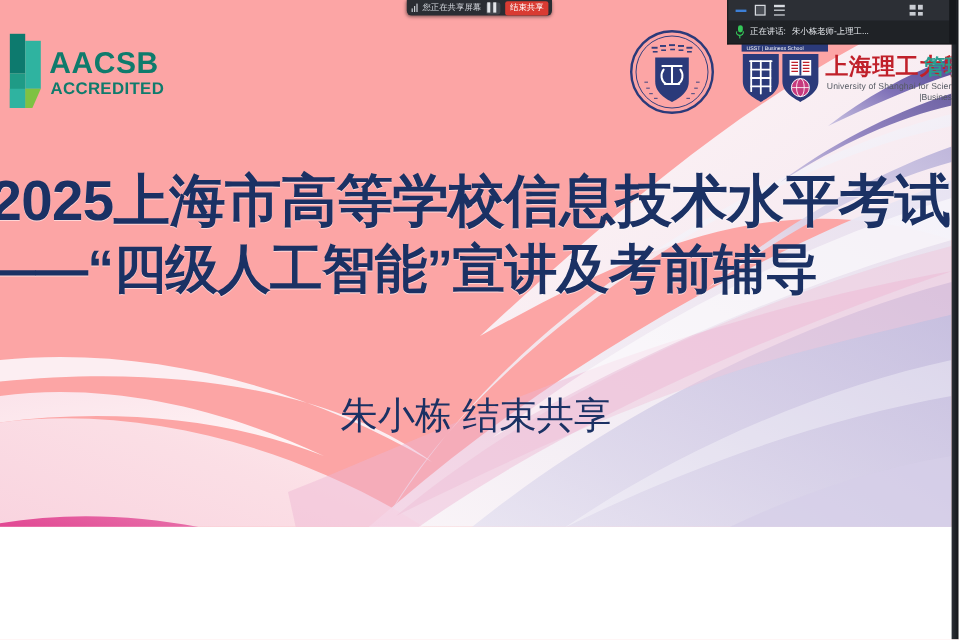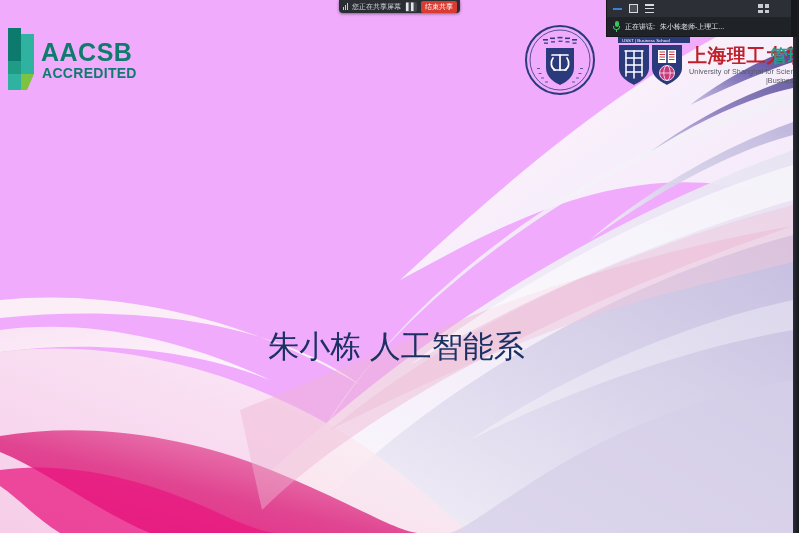--- a/index.html
+++ b/index.html
@@ -19,22 +19,22 @@
     height: 533px;
     overflow: hidden;
     background: #ffffff;
   }
 
   
   .slide {
     position: absolute;
     left: 0; top: 0;
     width: 793px;
-    height: 533px;
-    background: #f0abfc;
+    height: 439px;
+    background: #fca5a5;
     overflow: hidden;
   }
   .slide-waves {
     position: absolute;
     left: 0; top: 0;
     width: 793px;
     height: 533px;
     pointer-events: none;
   }
 
@@ -471,23 +471,27 @@
         </g>
 
         <text x="72" y="26" font-family="Liberation Serif, DejaVu Serif, serif" font-size="19" font-weight="bold" fill="#c0202a" letter-spacing="0.5">上海理工大學</text>
         <text x="154" y="26" font-family="Liberation Serif, DejaVu Serif, serif" font-size="18" font-weight="bold" fill="#2a9d8f">管理</text>
 
         <text x="73" y="38" font-family="Liberation Sans, DejaVu Sans, sans-serif" font-size="7.2" fill="#555a63" letter-spacing="0.1">University of Shanghai for Science &amp; Te</text>
         <text x="150" y="47" font-family="Liberation Sans, DejaVu Sans, sans-serif" font-size="7.2" fill="#555a63">|Busines</text>
       </svg>
     </div>
 
+    <div class="title-block">
+      <div class="title-line1">2025上海市高等学校信息技术水平考试</div>
+      <div class="title-line2">——“四级人工智能”宣讲及考前辅导</div>
+    </div>
 
     <div class="subtitle-block">
-      <div class="subtitle-line">朱小栋 人工智能系</div>
+      <div class="subtitle-line">朱小栋 结束共享</div>
     </div>
   </div>
 
   <div class="right-edge-strip"></div>
 
   <div class="share-bar">
     <span class="sb-bars">
       <i></i>
         <i></i>
         <i></i>

